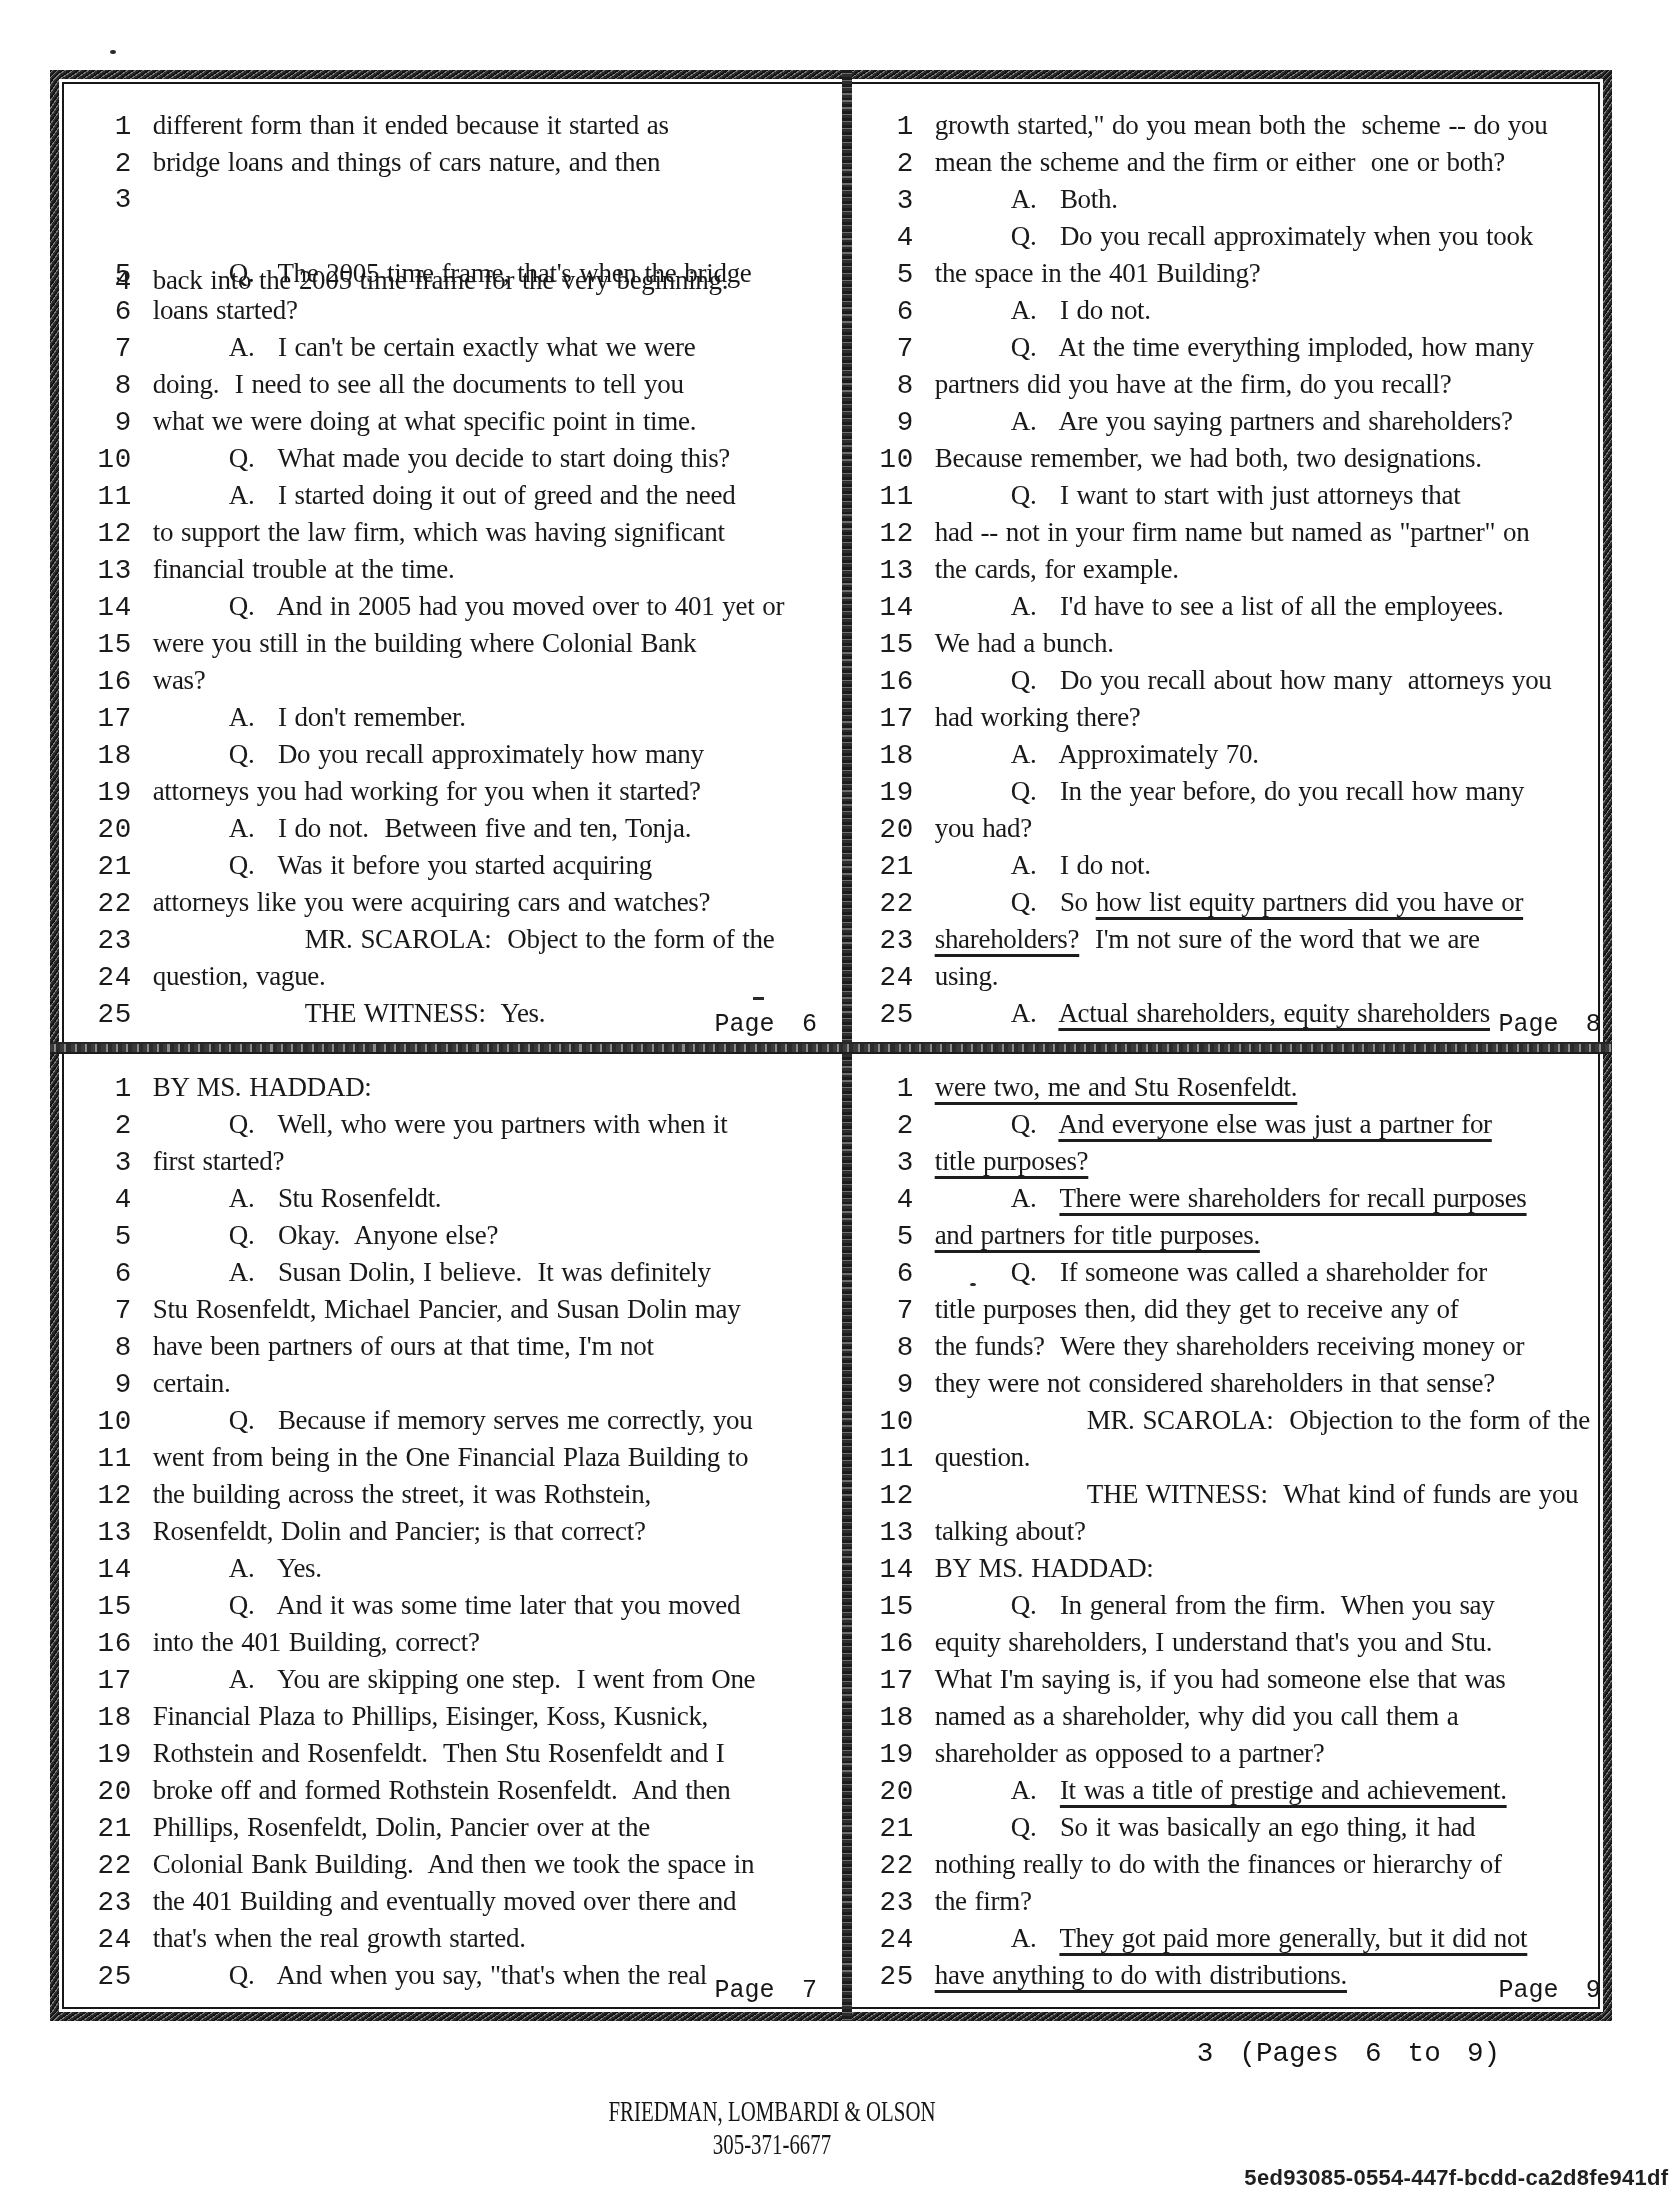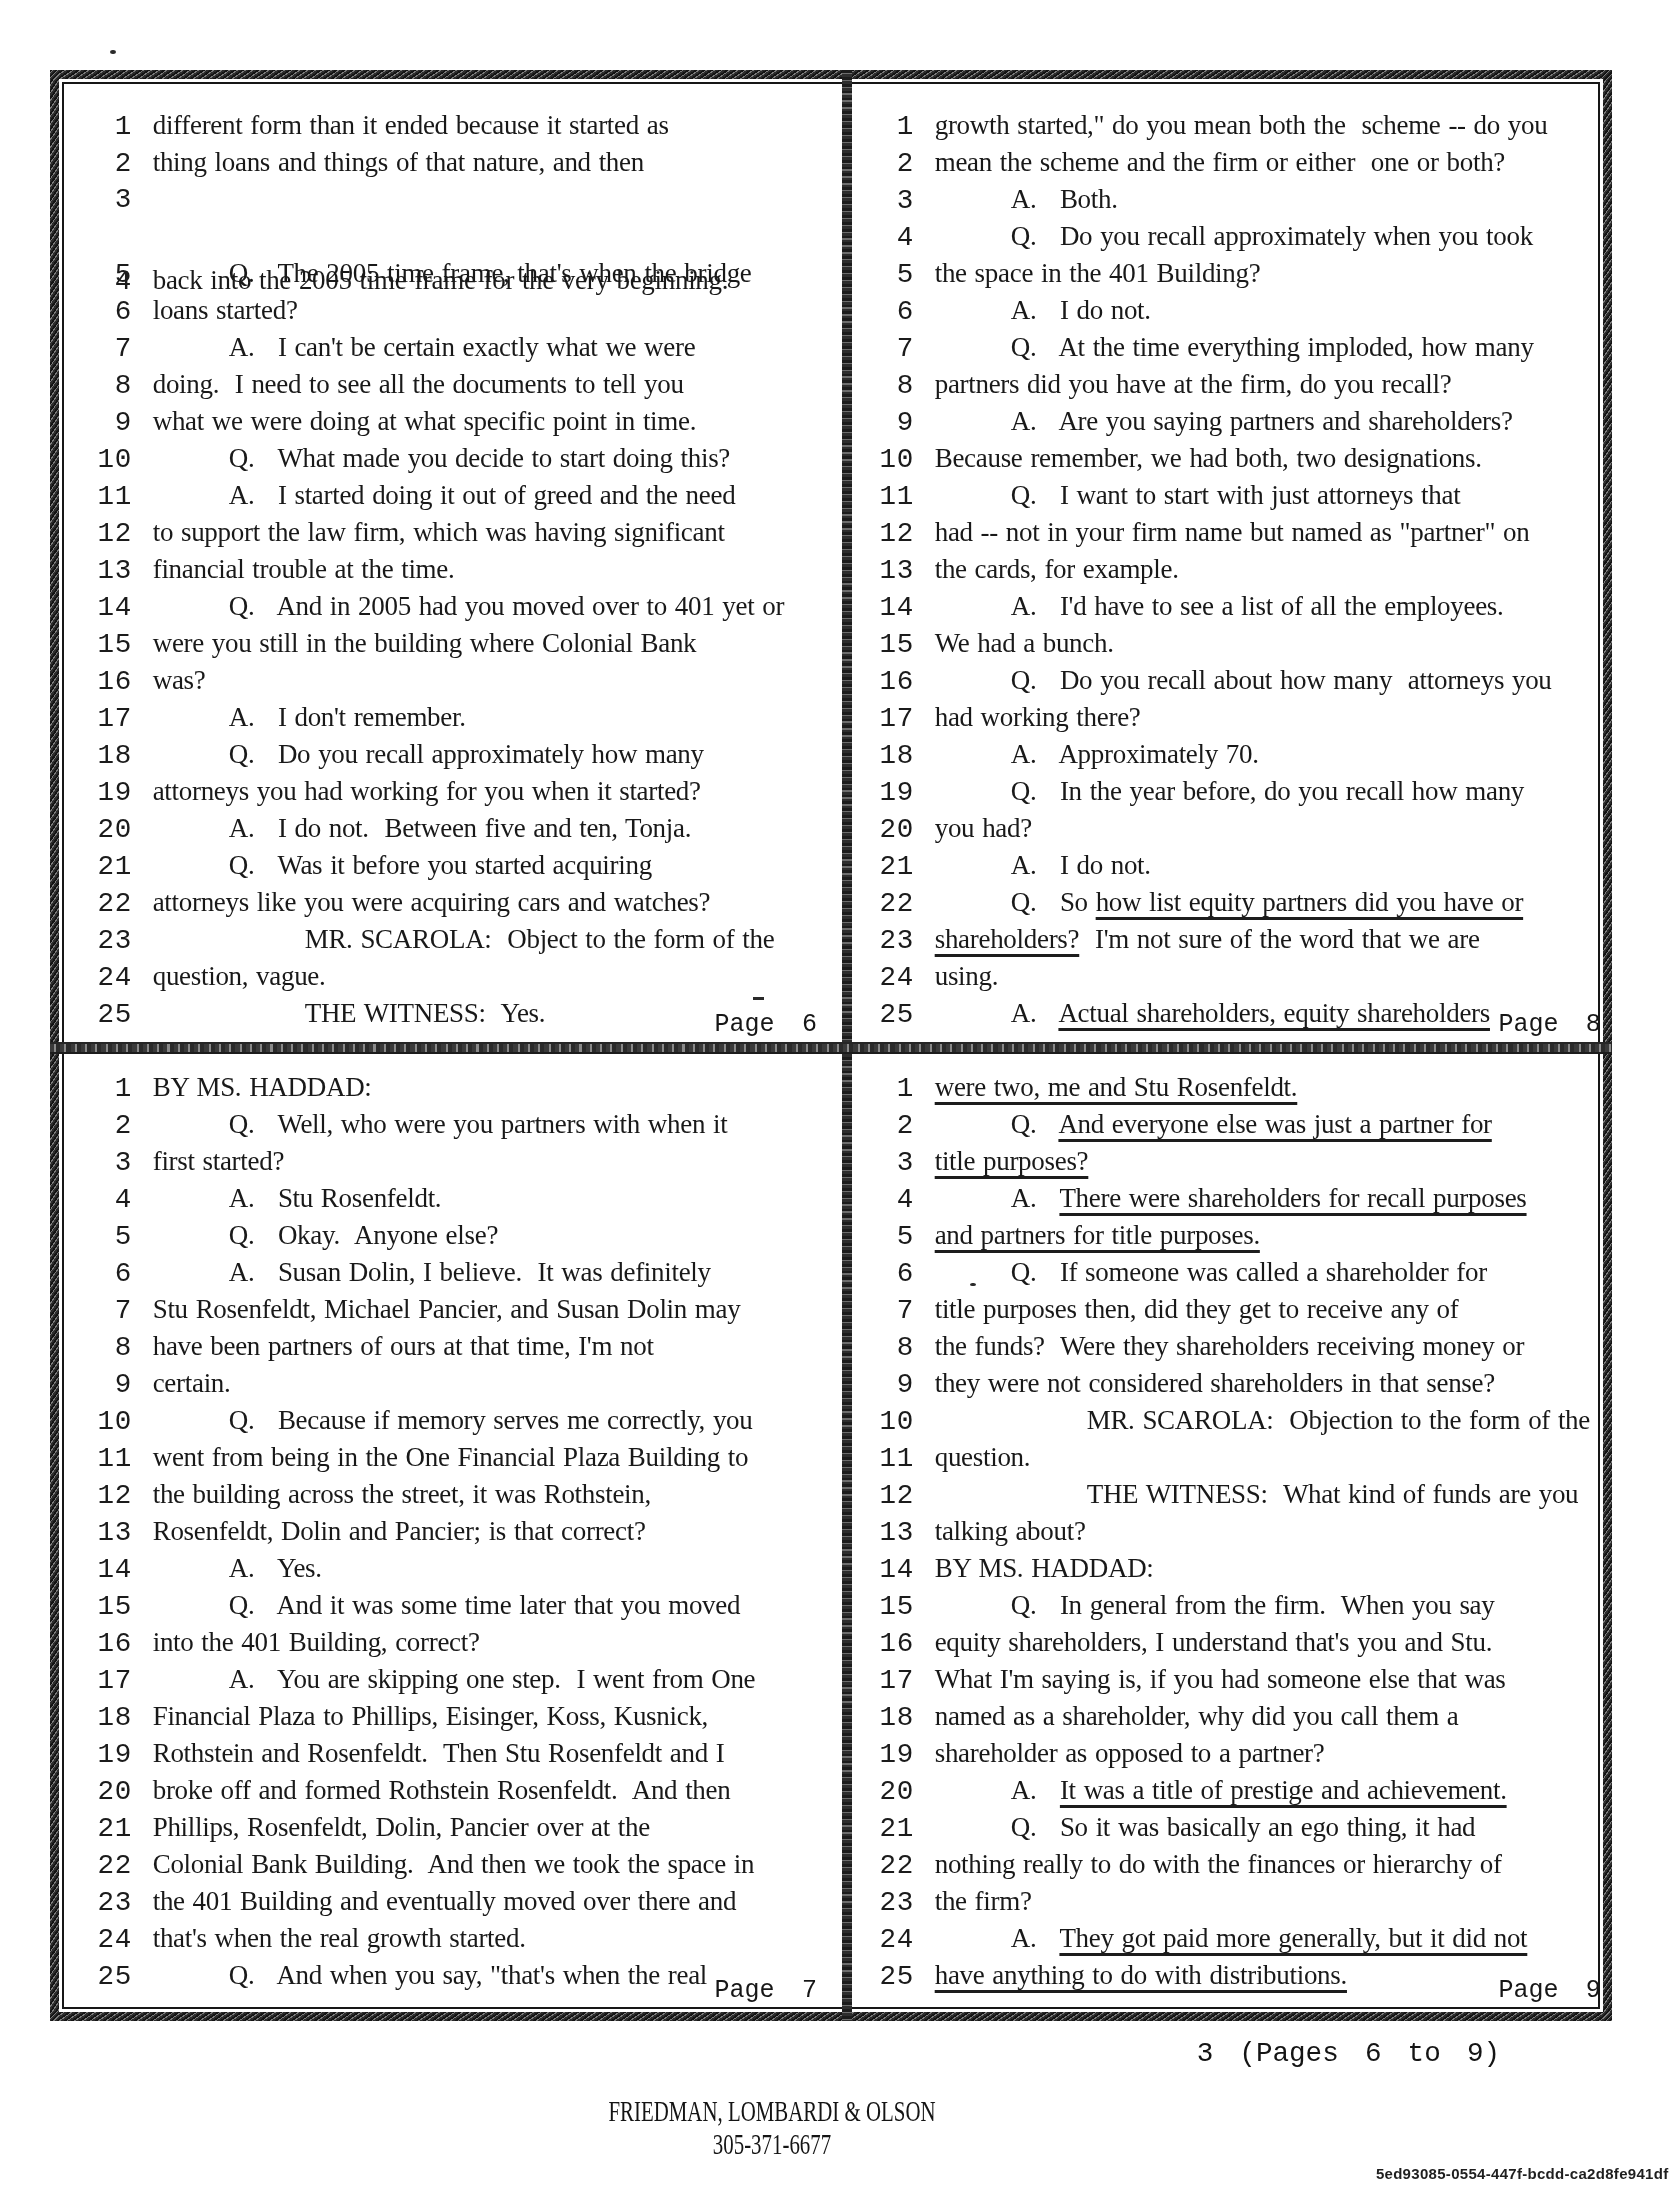--- a/index.html
+++ b/index.html
@@ -108,21 +108,21 @@
     transform: translateX(-50%) scaleX(0.72);
     font-family: "Liberation Serif", serif;
     font-size: 29px;
     color: #141414;
     white-space: nowrap;
   }
   .footer-docid {
     position: absolute;
     top: 2165px; right: 5.5px;
     font-family: "Liberation Sans", sans-serif;
-    font-size: 15px;
+    font-size: 22px;
     font-weight: 700;
     letter-spacing: 0.3px;
     color: #1f1f1f;
     white-space: nowrap;
   }
   
   .speck { position: absolute; background: #2a2a2a; }
   .speck-1 { left: 110px; top: 50px; width: 5.5px; height: 4.1px; border-radius: 50%; }
   .speck-2 { left: 753px; top: 997px; width: 11px; height: 2.8px; }
   .speck-3 { left: 970px; top: 1283px; width: 5.5px; height: 3.4px; border-radius: 50%; }
@@ -136,21 +136,21 @@
     <div class="frame-inner"></div>
   </div>
 
   <div class="quad" id="quad-0">
       <div class="t-line">
         <div class="t-num">1</div>
         <div class="t-text" style="padding-left: 0px;"><span>different form than it ended because it started as</span></div>
       </div>
       <div class="t-line">
         <div class="t-num">2</div>
-        <div class="t-text" style="padding-left: 0px;"><span>thing loans and things of that nature, and then</span></div>
+        <div class="t-text" style="padding-left: 0px;"><span>bridge loans and things of cars nature, and then</span></div>
       </div>
       <div class="t-line">
         <div class="t-num">3</div>
       </div>
       <div class="t-line">
         <div class="t-num">4</div>
         <div class="t-text" style="padding-left: 0px; margin-top: 44px;"><span>back into the 2005 time frame for the very beginning.</span></div>
       </div>
       <div class="t-line">
         <div class="t-num">5</div>

